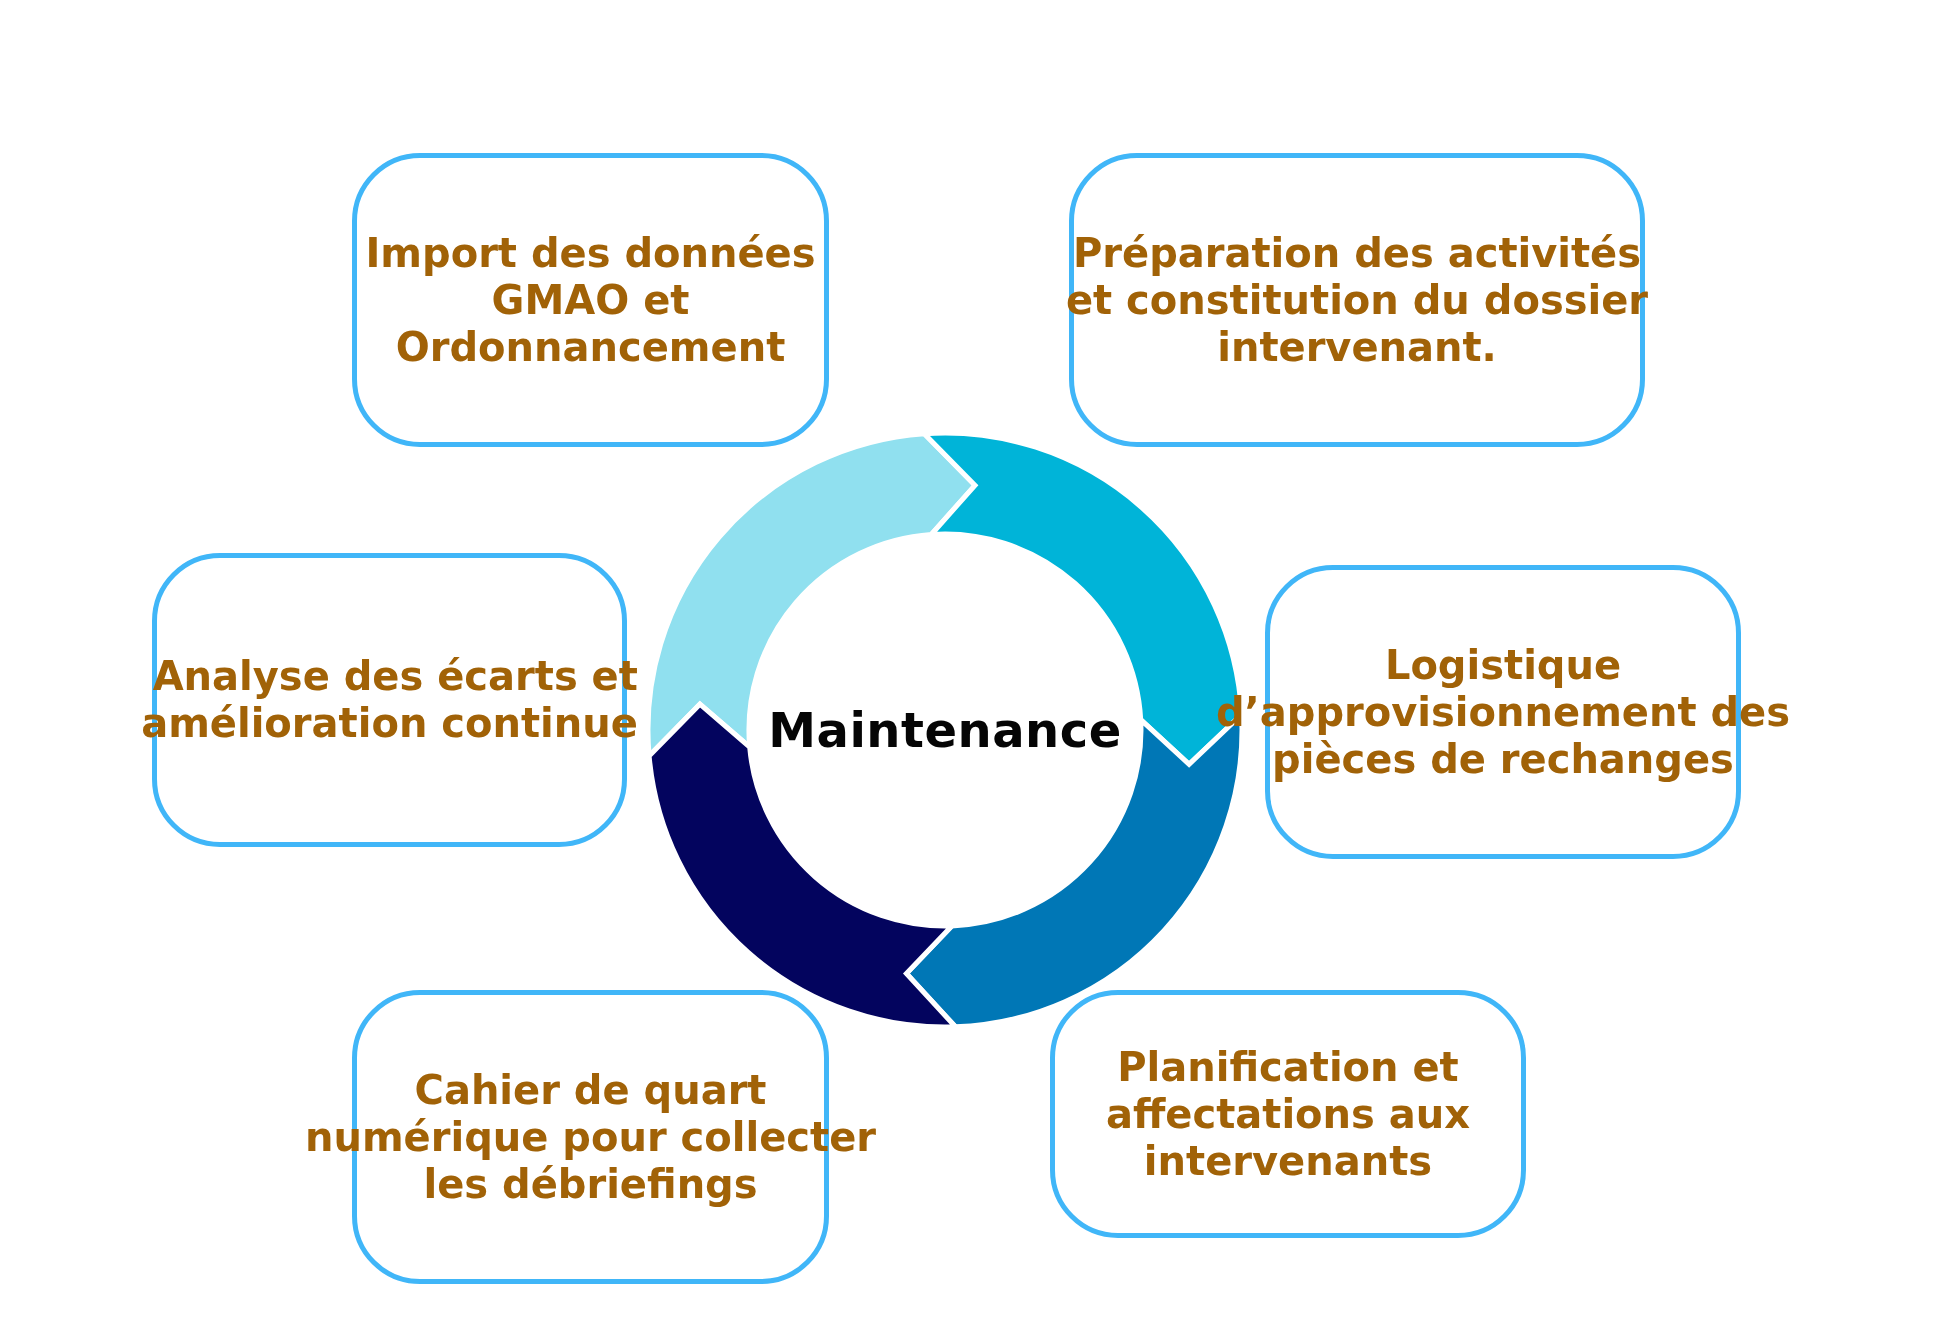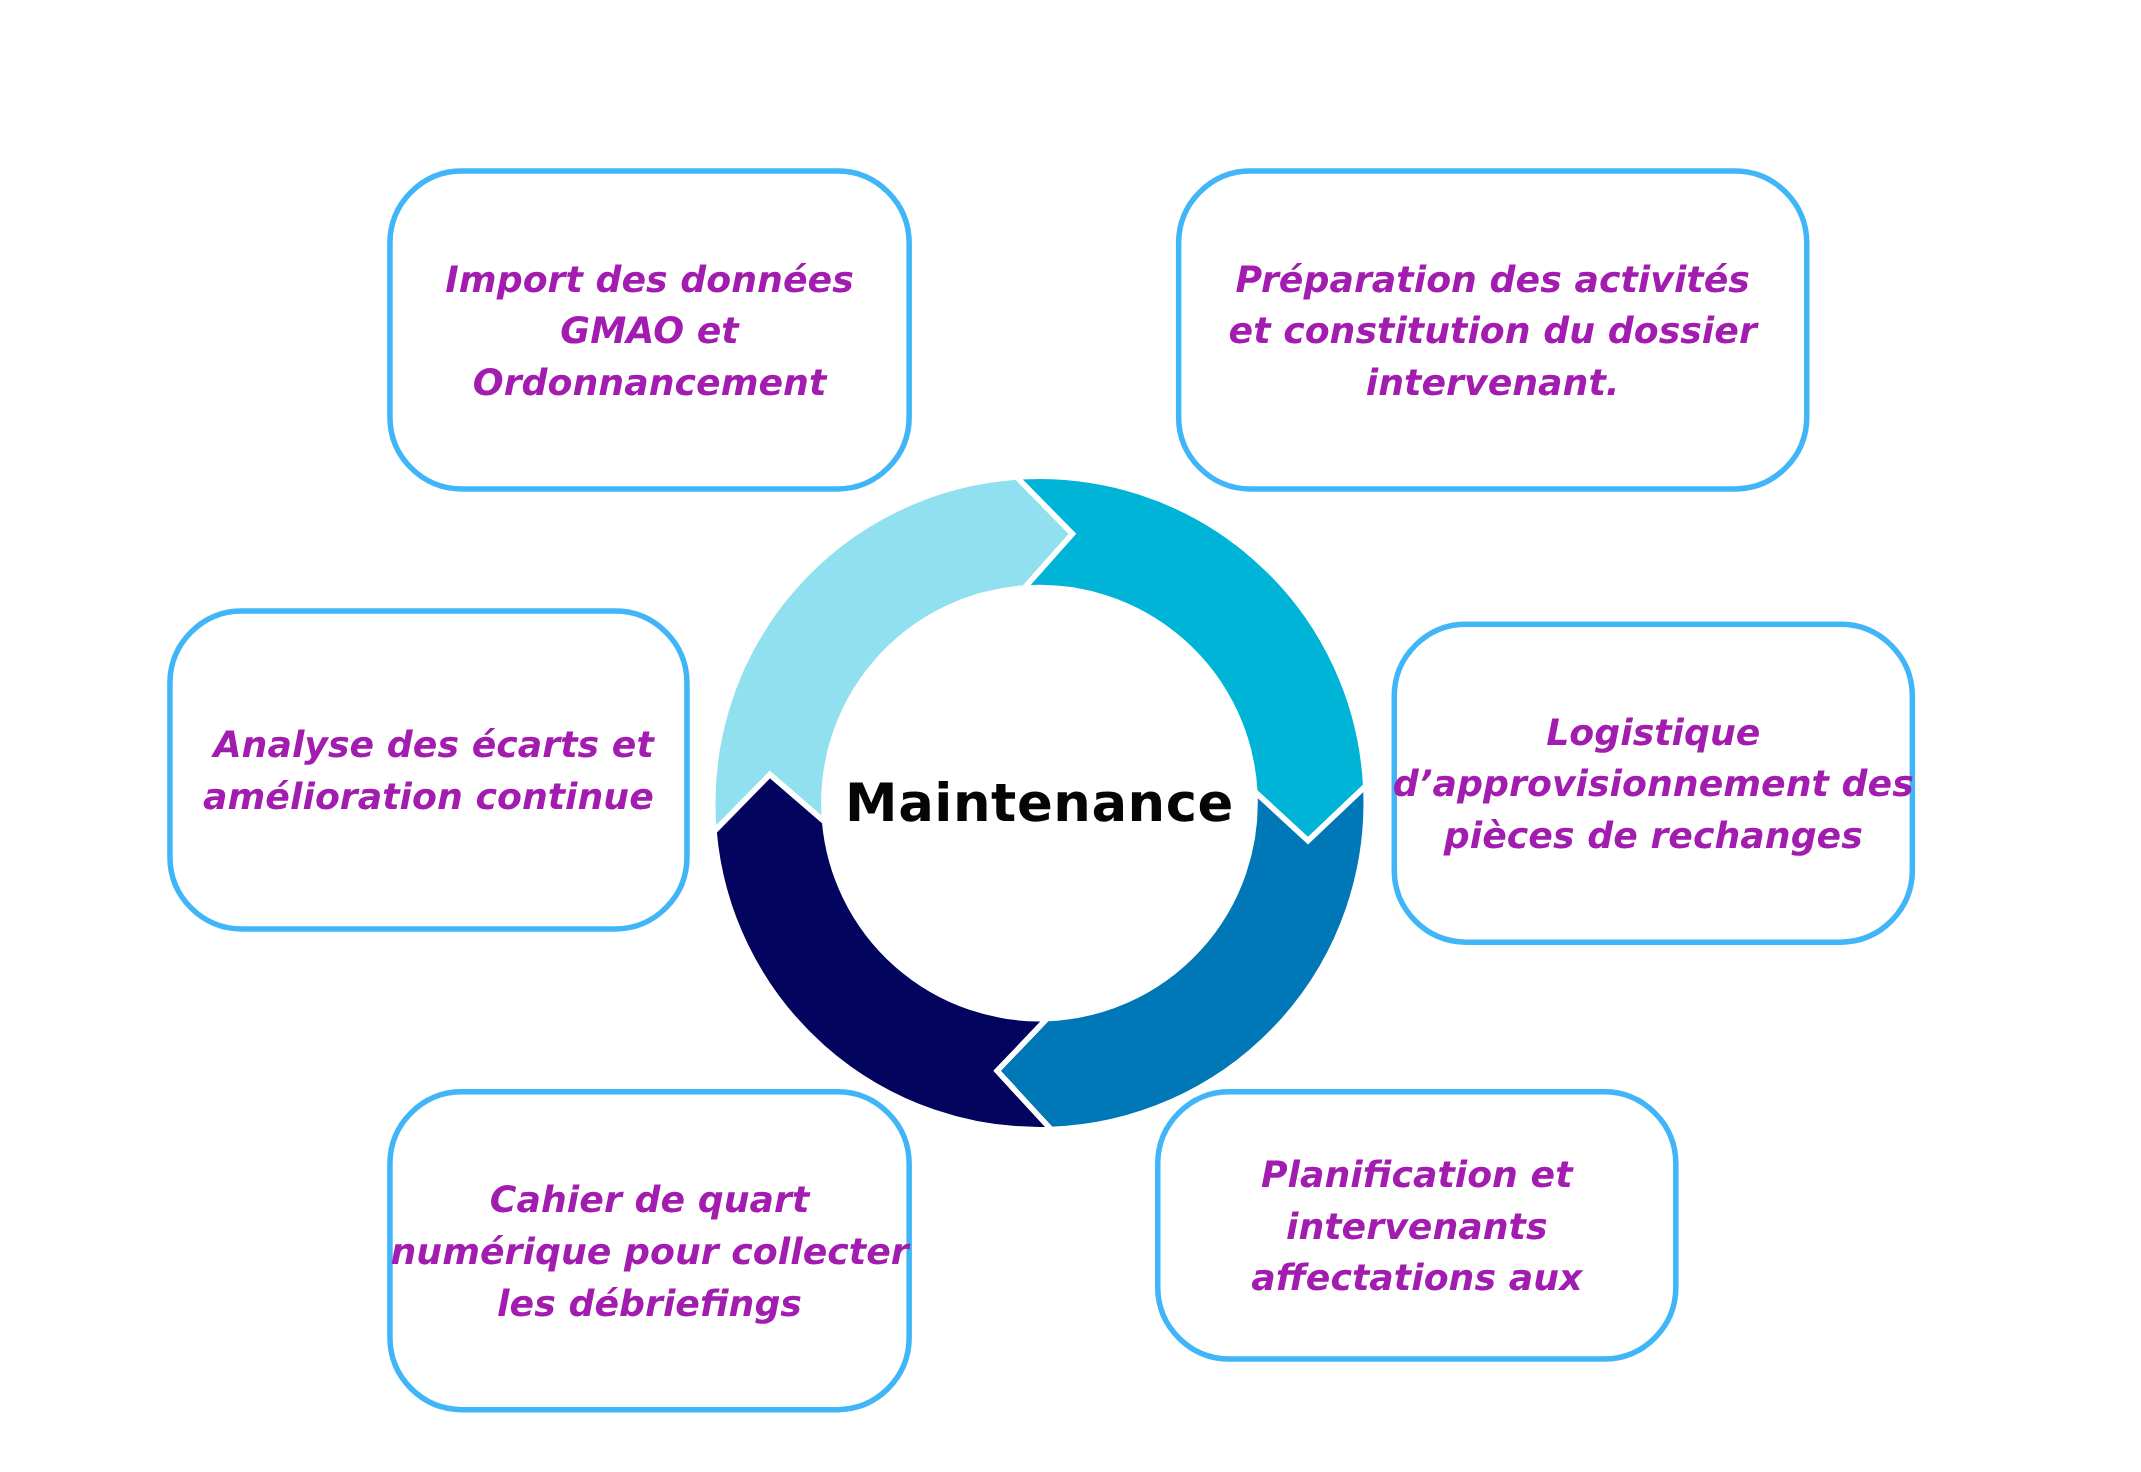--- a/index.html
+++ b/index.html
@@ -8,25 +8,24 @@
     position: absolute;
     box-sizing: border-box;
     border: 5px solid #40b6f8;
     border-radius: 68px;
     background: #ffffff;
     display: flex; align-items: center; justify-content: center;
     text-align: center;
   }
   .box-text {
     font-weight: bold;
-    font-size: 33px;
+    font-size: 40px;
     line-height: 47px;
-    color: #a21caf;
+    color: #a16207;
     padding: 0 10px;
-    font-style: italic;
   }
   .box-text span { display: block; white-space: nowrap; }
   #cycle { position: absolute; left: 0; top: 0; }
   .center-label {
     position: absolute;
     left: 745px; width: 400px; top: 690px; height: 80px;
     display: flex; align-items: center; justify-content: center;
     font-weight: bold; font-size: 48px; color: #050505;
     letter-spacing: 0.5px;
   }
@@ -65,22 +64,22 @@
   <div class="box-text">
     <span>Logistique</span>
     <span>d’approvisionnement des</span>
     <span>pièces de rechanges</span>
   </div>
 </div>
 
 <div class="box" style="left:1050px;top:990px;width:476px;height:248px;">
   <div class="box-text">
     <span>Planification et</span>
+    <span>affectations aux</span>
     <span>intervenants</span>
-    <span>affectations aux</span>
   </div>
 </div>
 
 <div class="box" style="left:352px;top:990px;width:477px;height:294px;">
   <div class="box-text">
     <span>Cahier de quart</span>
     <span>numérique pour collecter</span>
     <span>les débriefings</span>
   </div>
 </div>

